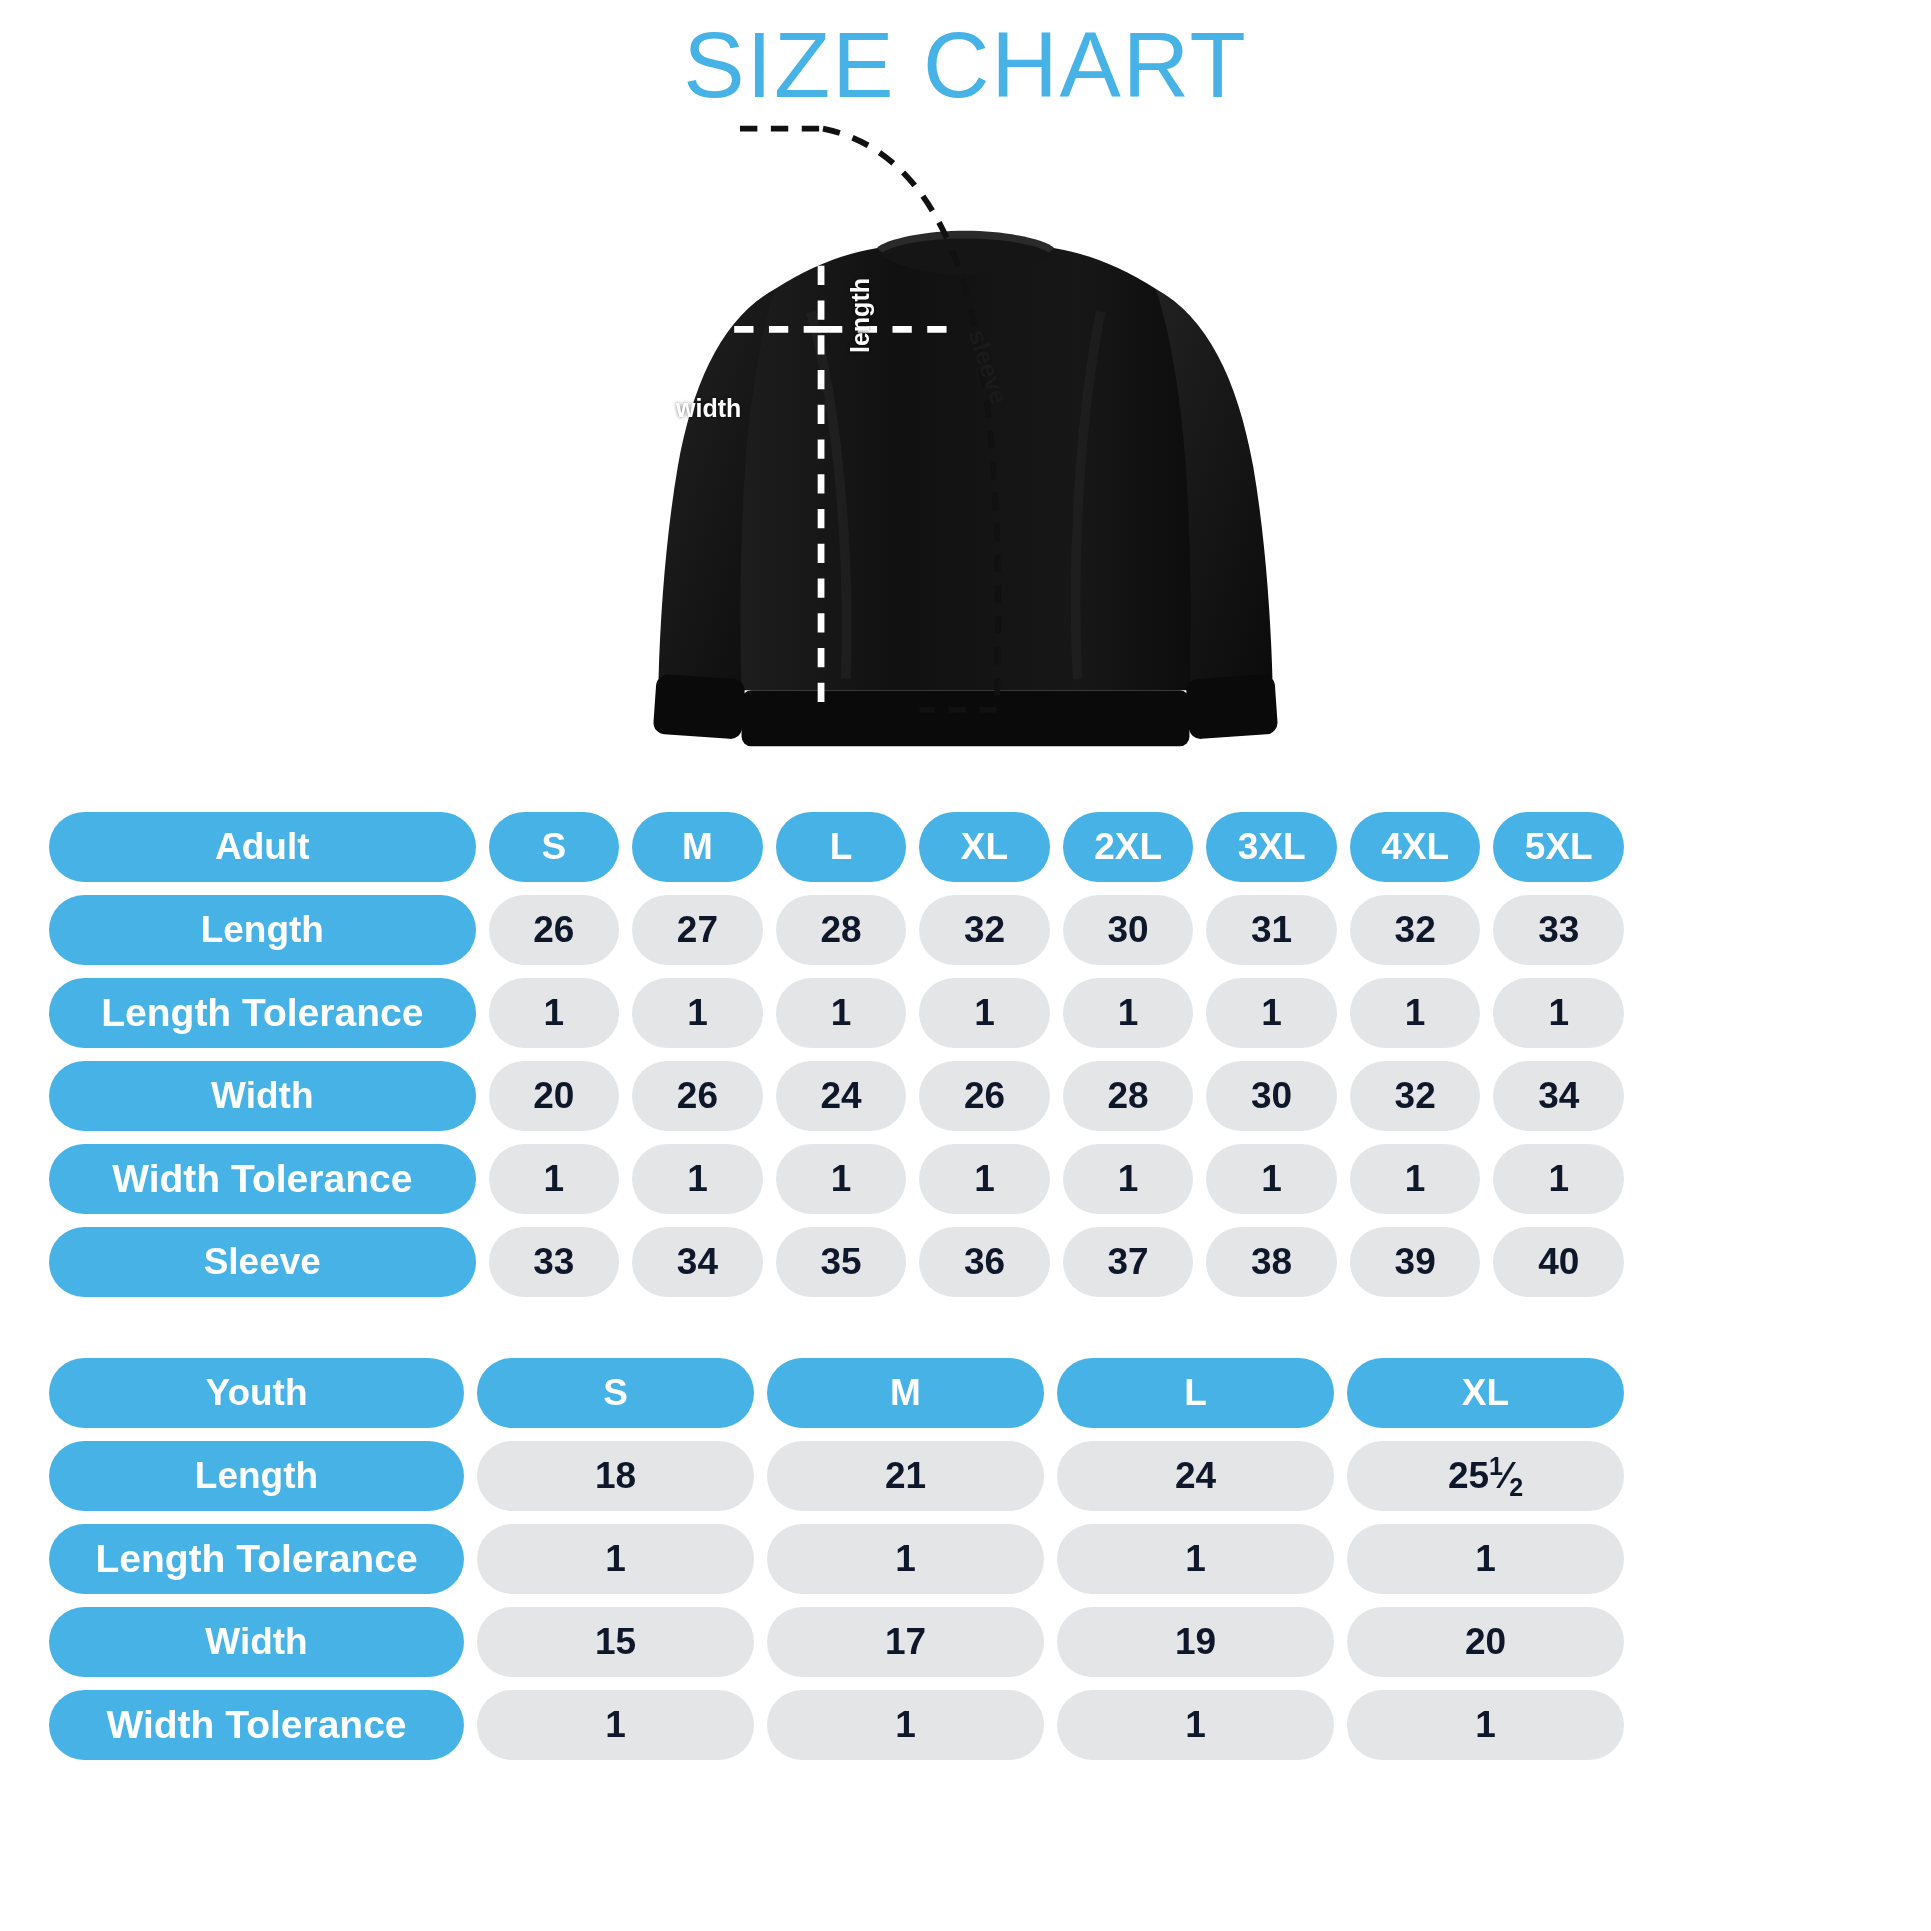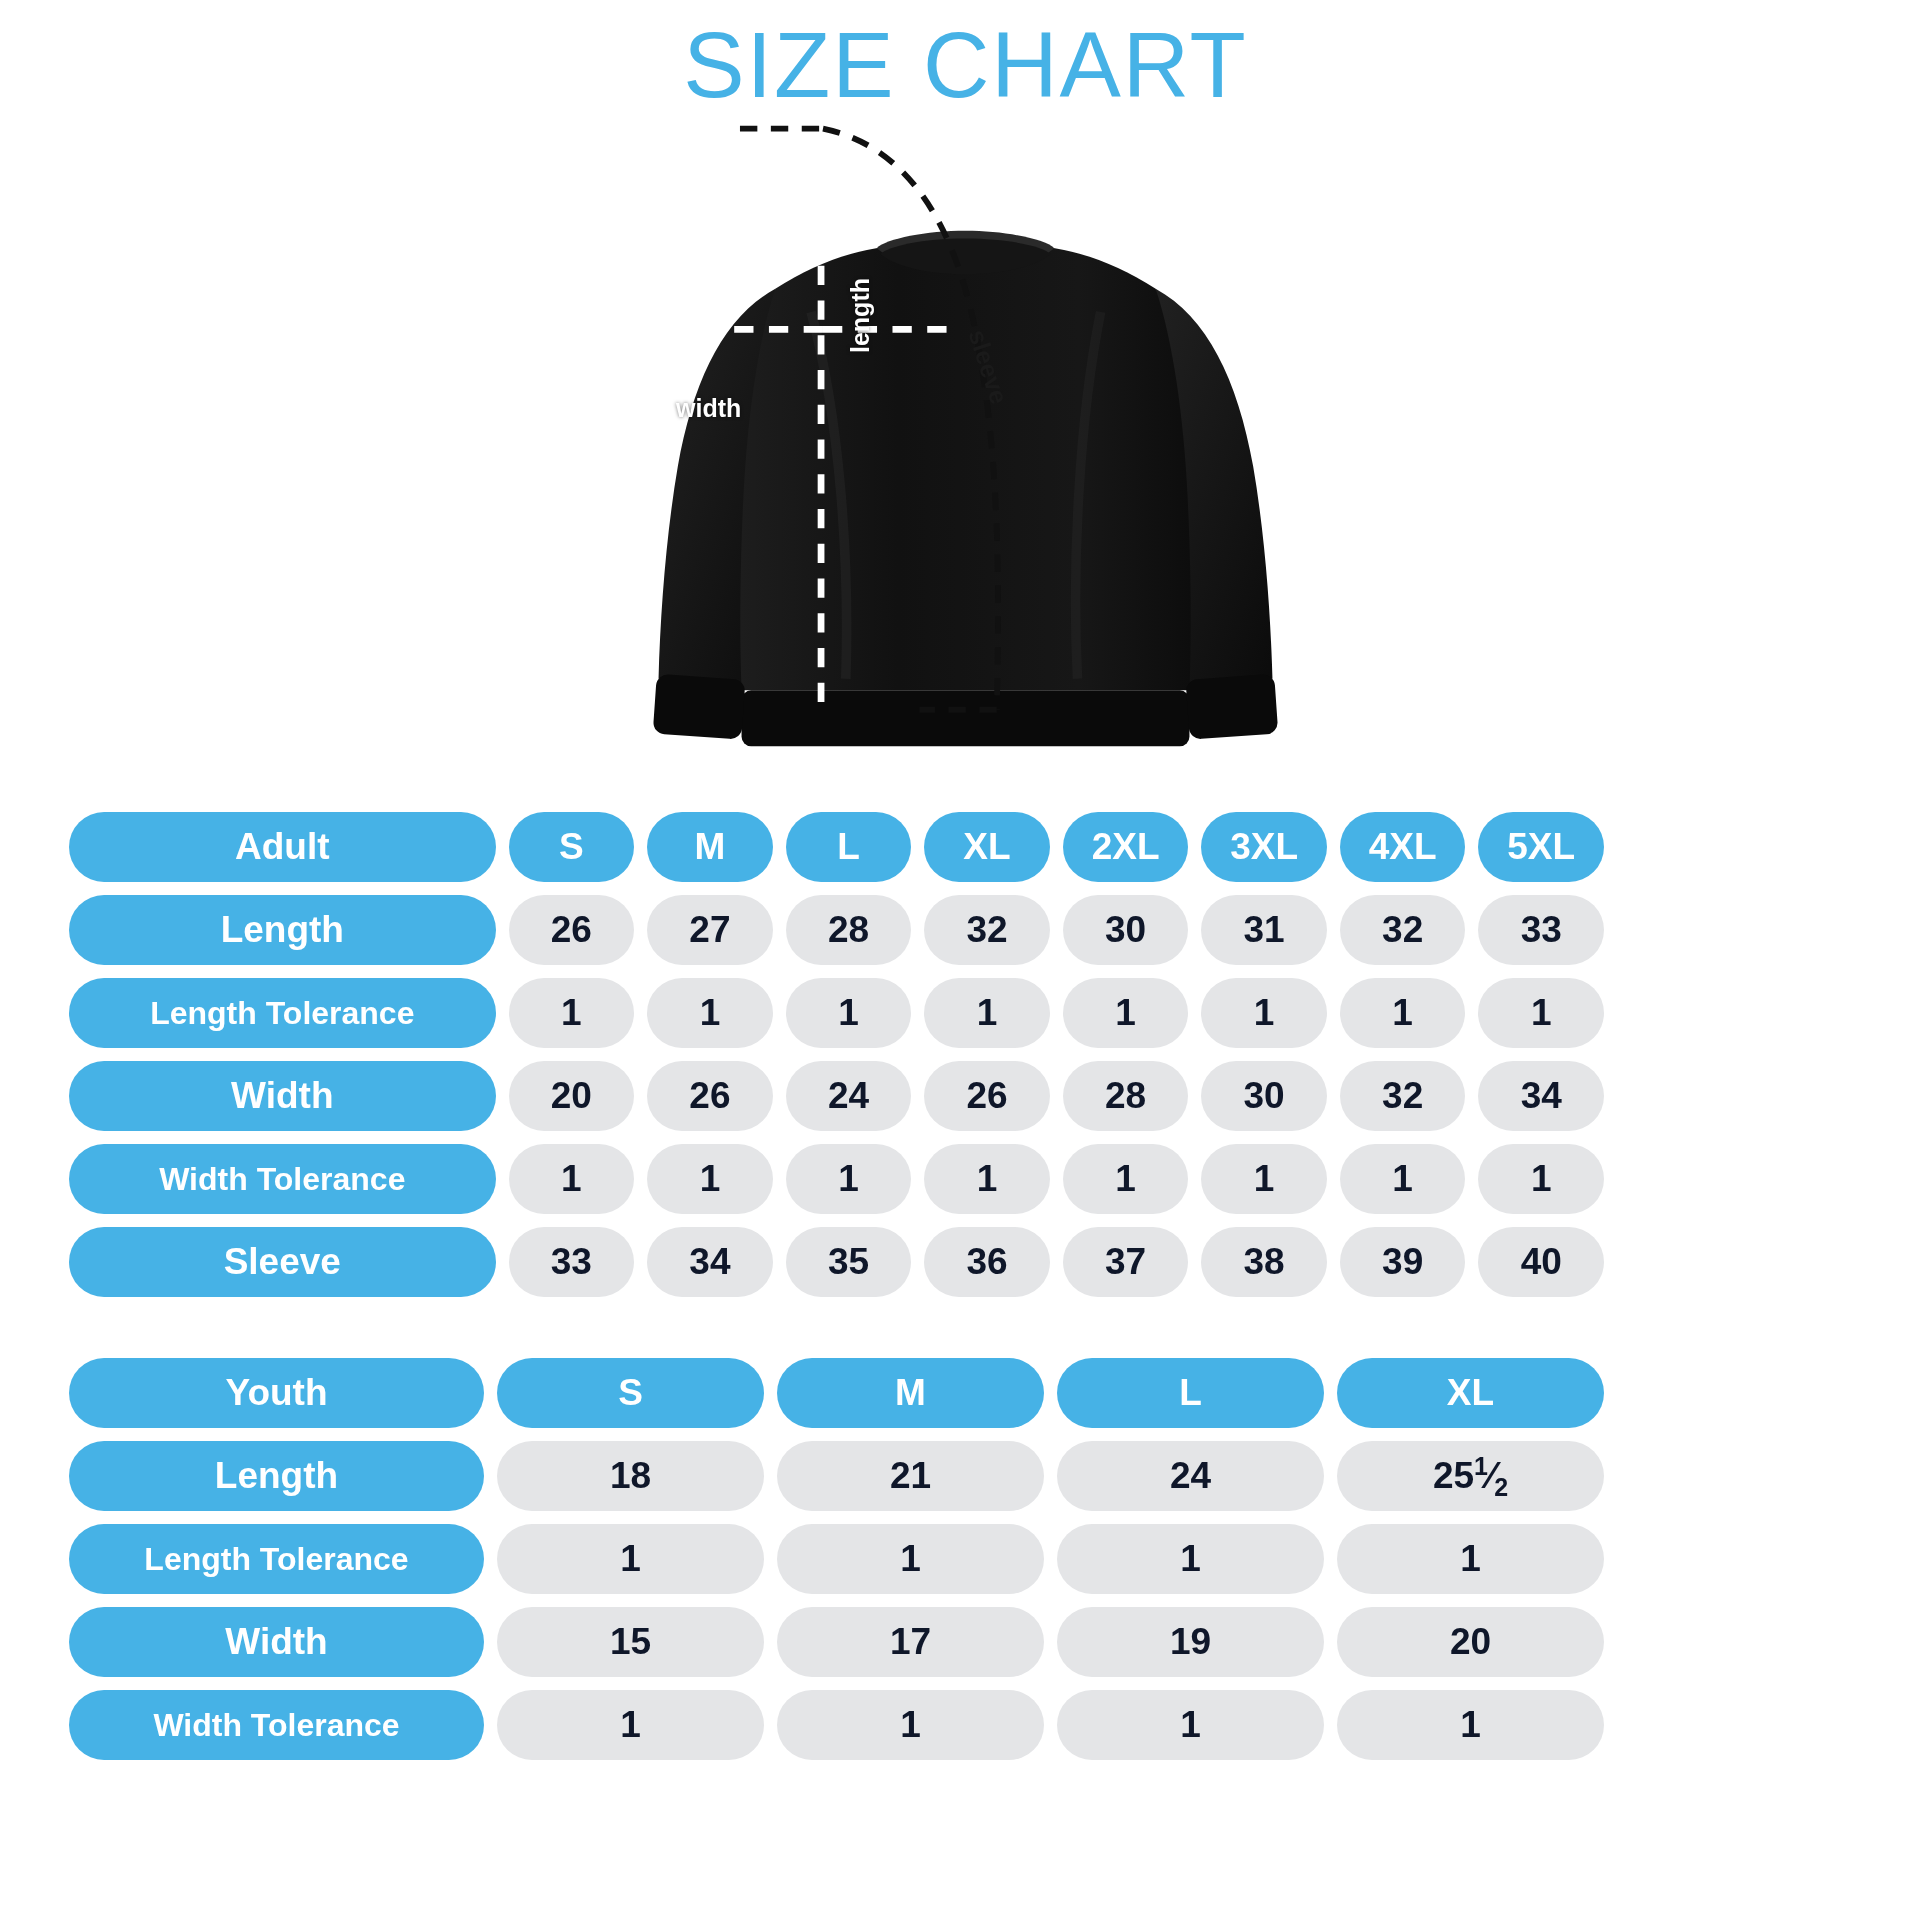--- a/index.html
+++ b/index.html
@@ -82,21 +82,21 @@
     color: #1a1a1a;
     text-shadow: none;
   }
 
   
   .tables {
     position: absolute;
     left: 0;
     top: 782px;
     width: 1673px;
-    padding: 0 56px;
+    padding: 0 36px;
     box-sizing: border-box;
   }
   .sz-table {
     width: 100%;
     border-collapse: separate;
     border-spacing: 13.5px 13.5px;
     table-layout: fixed;
   }
   .sz-table.adult { margin-bottom: 35px; }
   .sz-table td {
@@ -107,21 +107,21 @@
     font-size: 37px;
     font-weight: 700;
     padding: 0 5.8px;
   }
   .rowhead {
     background: #46b2e6;
     color: #ffffff;
     width: 415px;
     font-size: 37px;
   }
-  .rowhead.small { font-size: 32px; }
+  .rowhead.small { font-size: 39px; }
   .colhead {
     background: #46b2e6;
     color: #ffffff;
     font-size: 39px;
   }
   .cell {
     background: #e4e5e7;
     color: #0f172a;
     font-size: 37px;
   }

